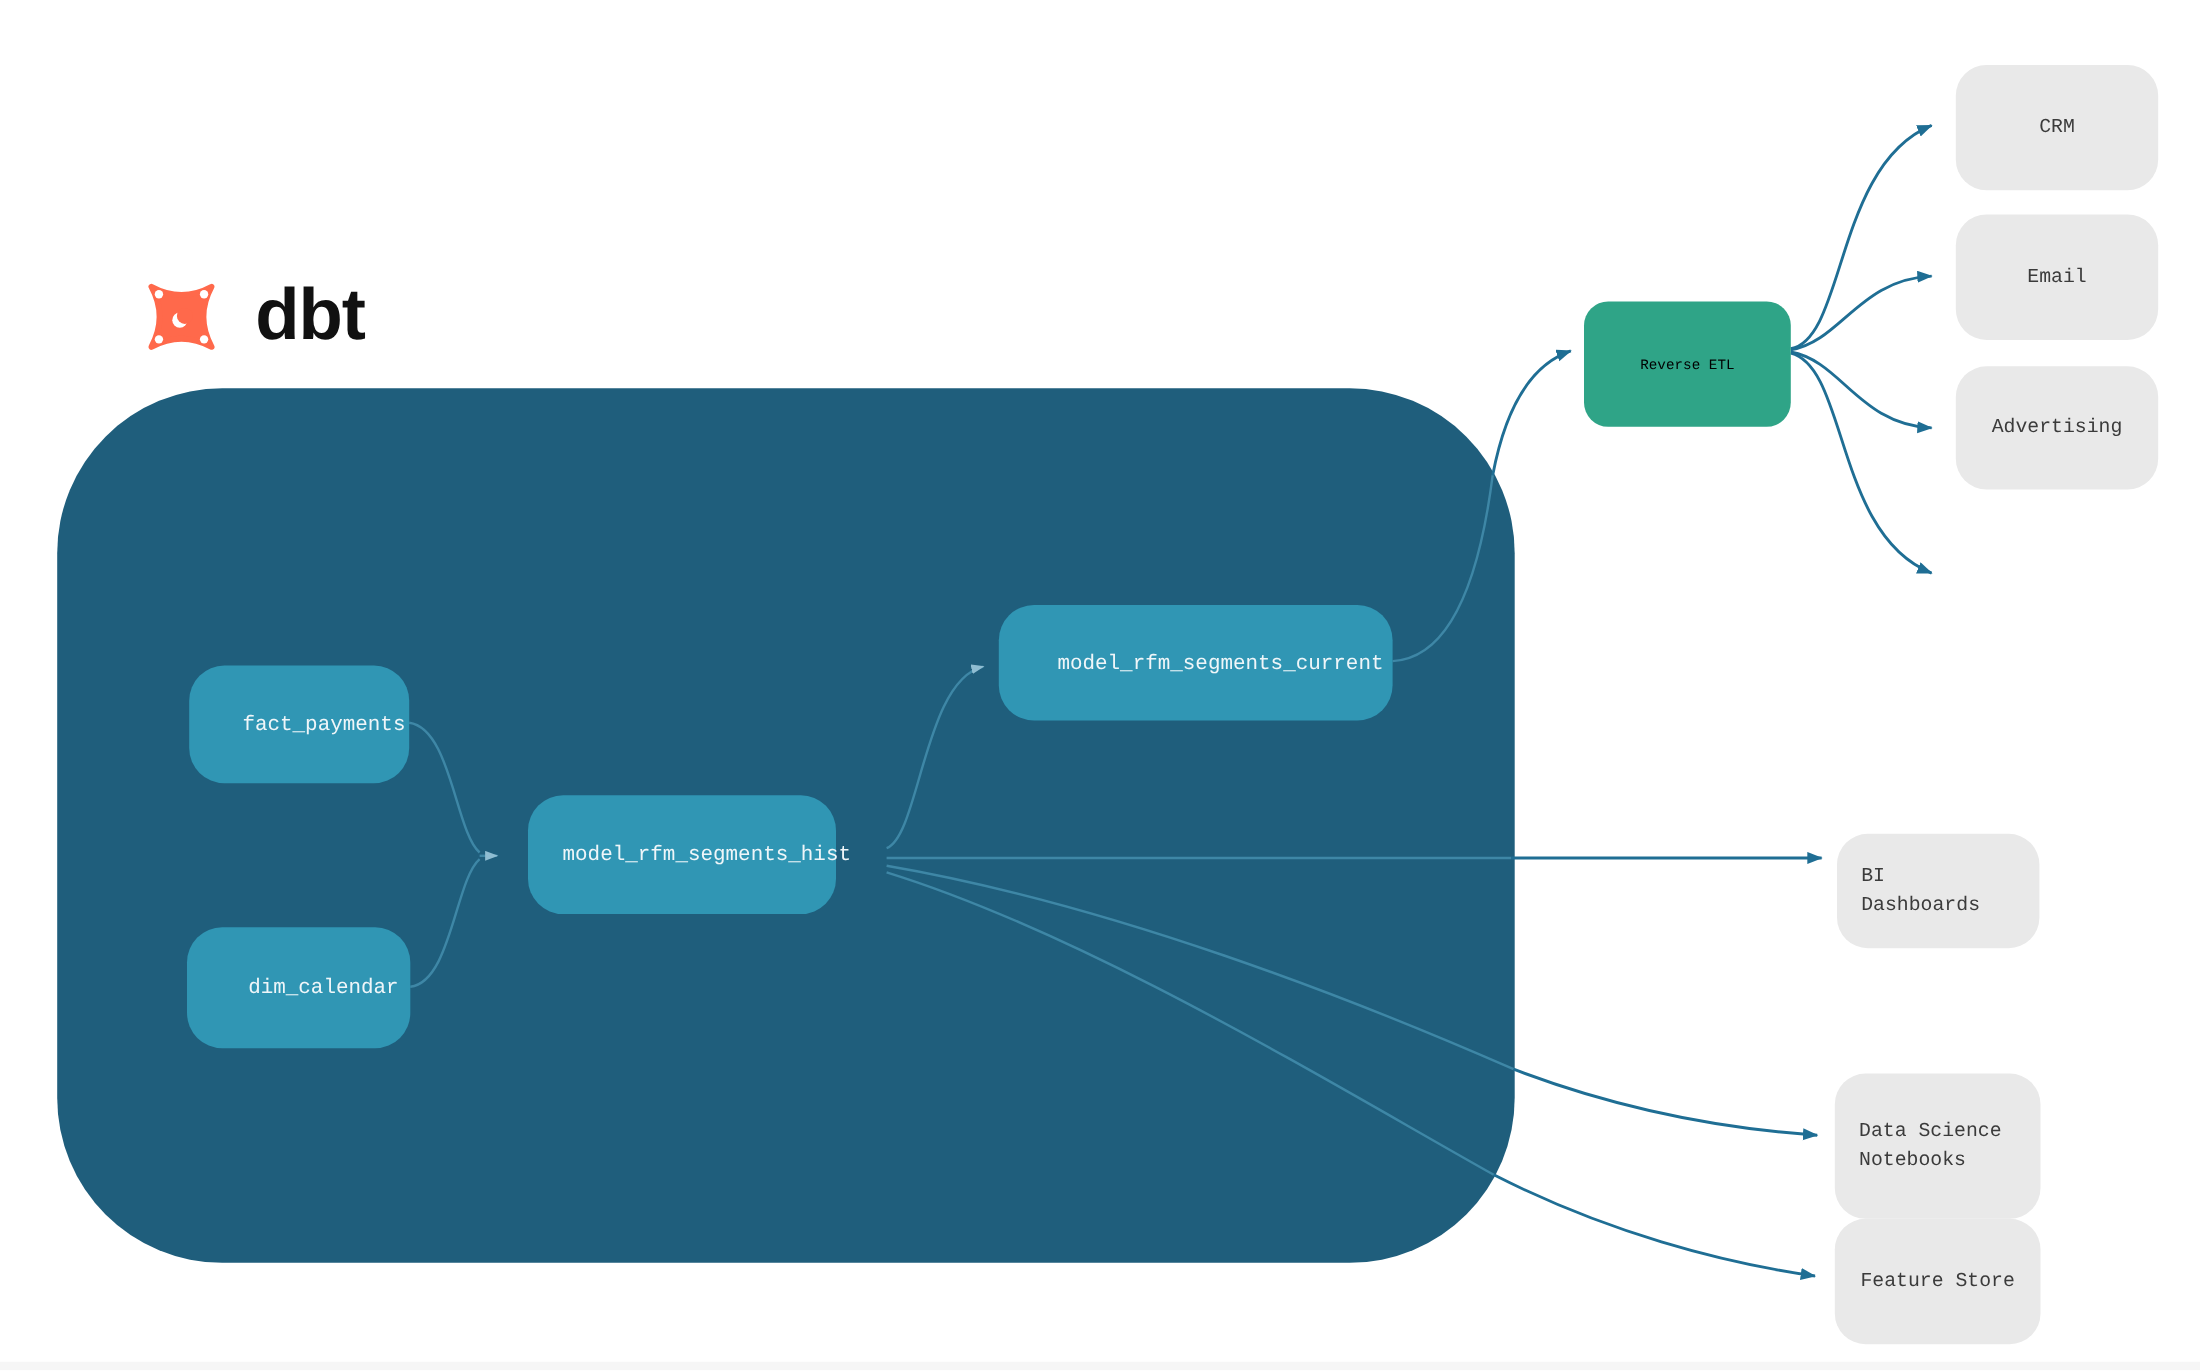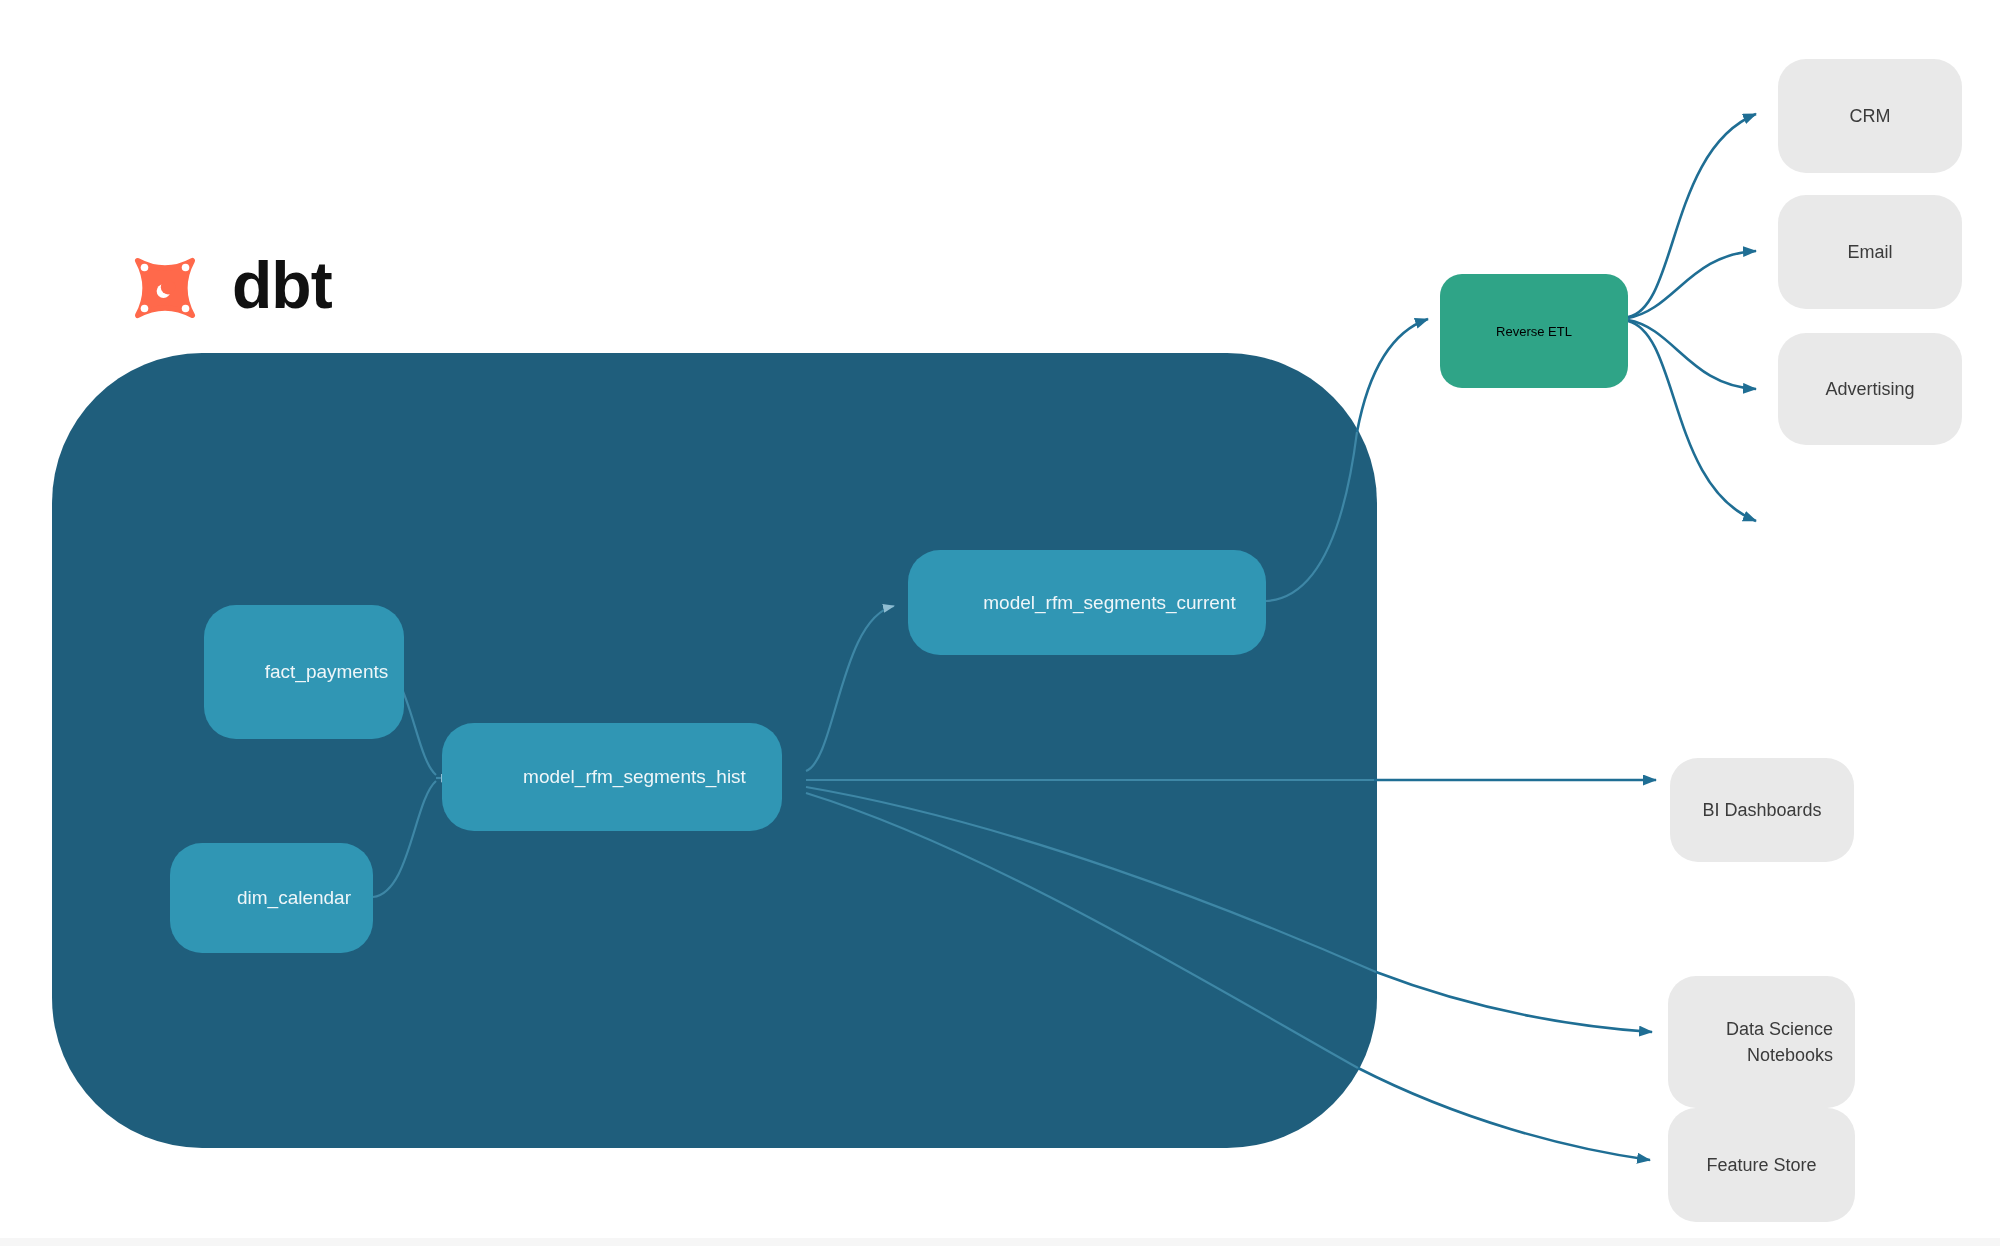--- a/index.html
+++ b/index.html
@@ -18,38 +18,38 @@
   }
   
   .edges{position:absolute;left:0;top:0;width:2000px;height:1246px;pointer-events:none;}
   .edge-in{fill:none;stroke:var(--edge-inside,#3E87A6);stroke-width:2.2;}
   .edge-out{fill:none;stroke:var(--edge,#1F6E94);stroke-width:2.6;}
   .mk-dark{fill:var(--edge,#1F6E94);}
   .mk-soft{fill:var(--arrow-soft,#8FBDD2);}
   
   .node{
     position:absolute;display:flex;align-items:center;justify-content:center;
-    text-align:right;box-sizing:border-box;
+    text-align:left;box-sizing:border-box;font-family:Liberation Mono, monospace;
   }
   .model-node{
     background:var(--model-node-bg,#3096B4);border-radius:32px;
     color:var(--node-text,#EFF6F9);font-size:19px;padding-left:45px;
   }
   .etl-node{
     background:var(--etl-node-bg,#2FA487);border-radius:22px;
     color:#000000;font-size:13px;margin-top:11px;
   }
   .dest-node{
     background:var(--dest-node-bg,#E9E9E9);border-radius:28px;
     color:var(--dest-text,#3B3B3B);font-size:18px;line-height:1.45;
     padding:8px 22px;
   }
-  .n-fact{left:172px;top:605px;width:200px;height:134px;margin-left:32px;}
+  .n-fact{left:172px;top:605px;width:200px;height:107px;}
   .n-dim{left:170px;top:843px;width:203px;height:110px;}
-  .n-hist{left:442px;top:723px;width:340px;height:108px;}
+  .n-hist{left:480px;top:723px;width:280px;height:108px;}
   .n-current{left:908px;top:550px;width:358px;height:105px;}
   .n-etl{left:1440px;top:263px;width:188px;height:114px;}
   .n-crm{left:1778px;top:59px;width:184px;height:114px;}
   .n-email{left:1778px;top:195px;width:184px;height:114px;}
   .n-adv{left:1778px;top:333px;width:184px;height:112px;}
   .n-sms{left:1778px;top:466px;width:184px;height:114px;}
   .n-bi{left:1670px;top:758px;width:184px;height:104px;}
   .n-ds{left:1668px;top:976px;width:187px;height:132px;}
   .n-fs{left:1668px;top:1108px;width:187px;height:114px;}
   

